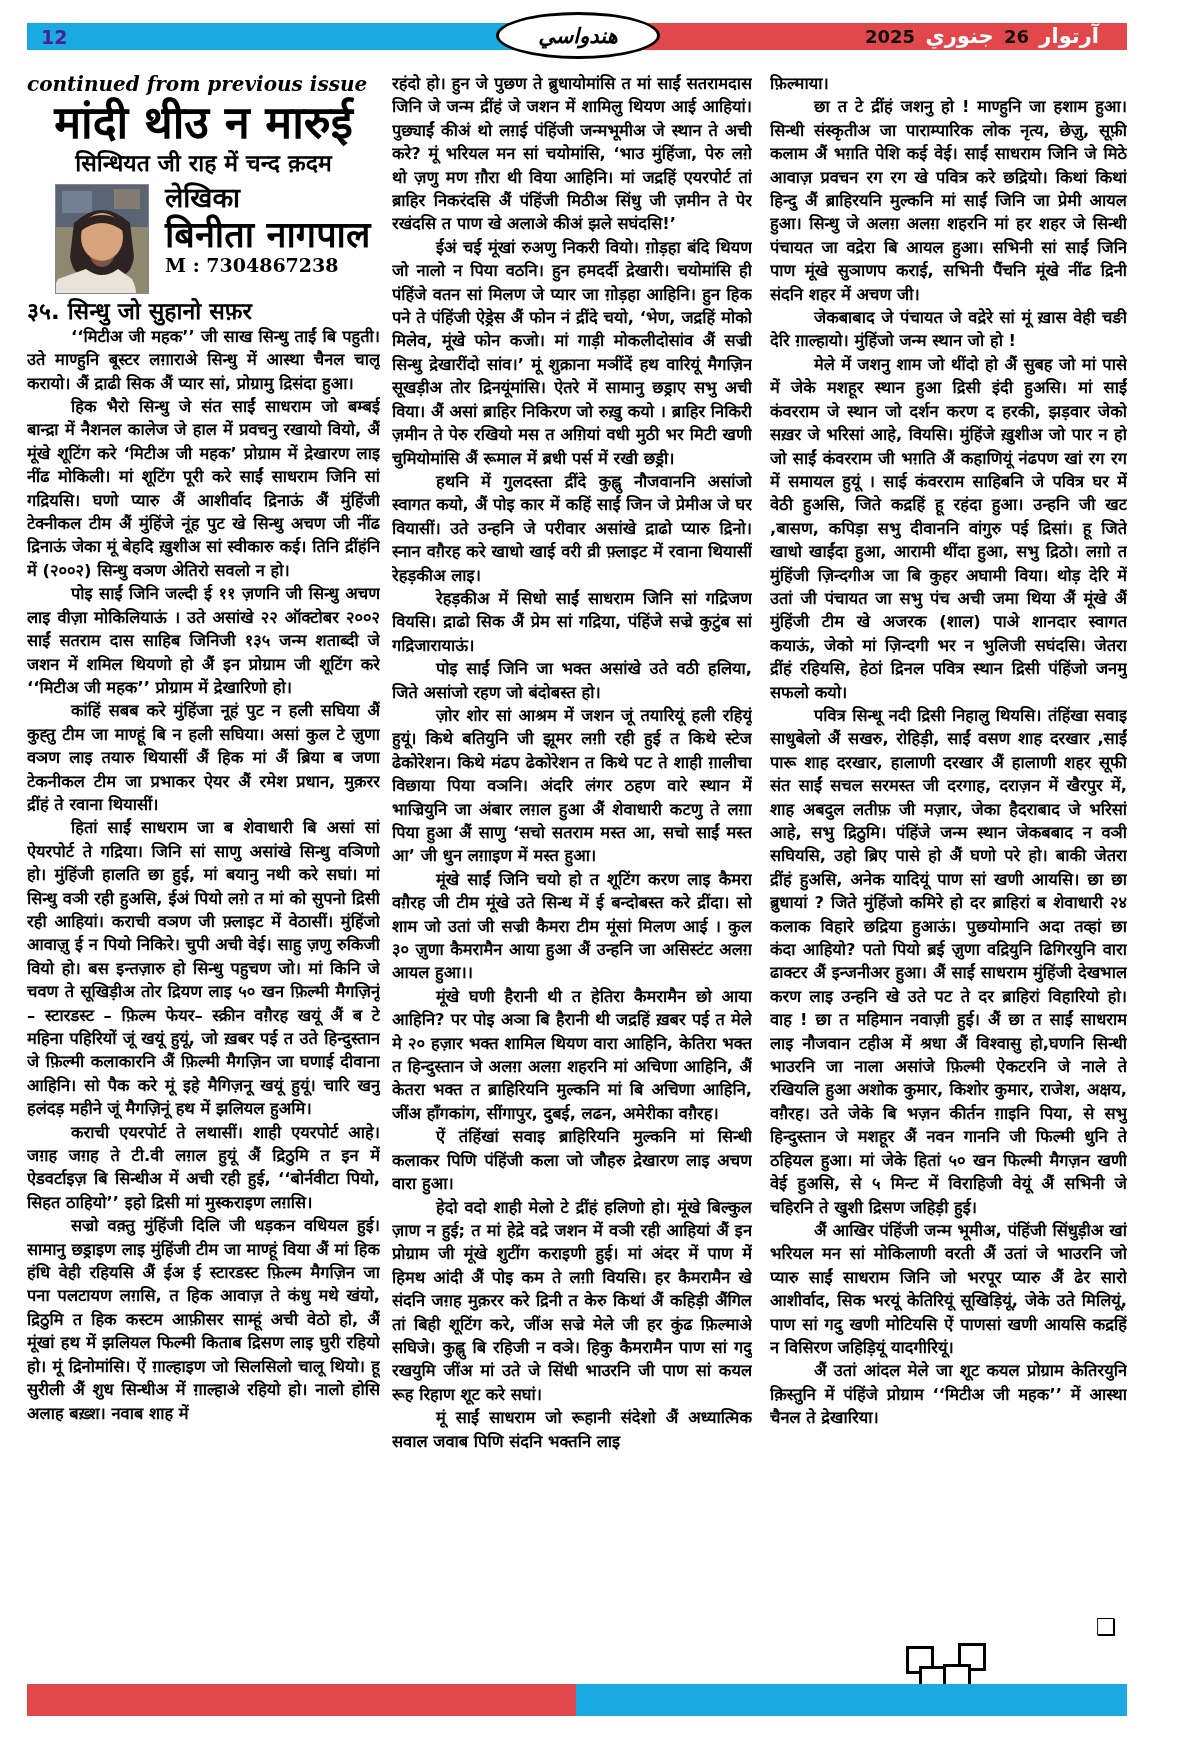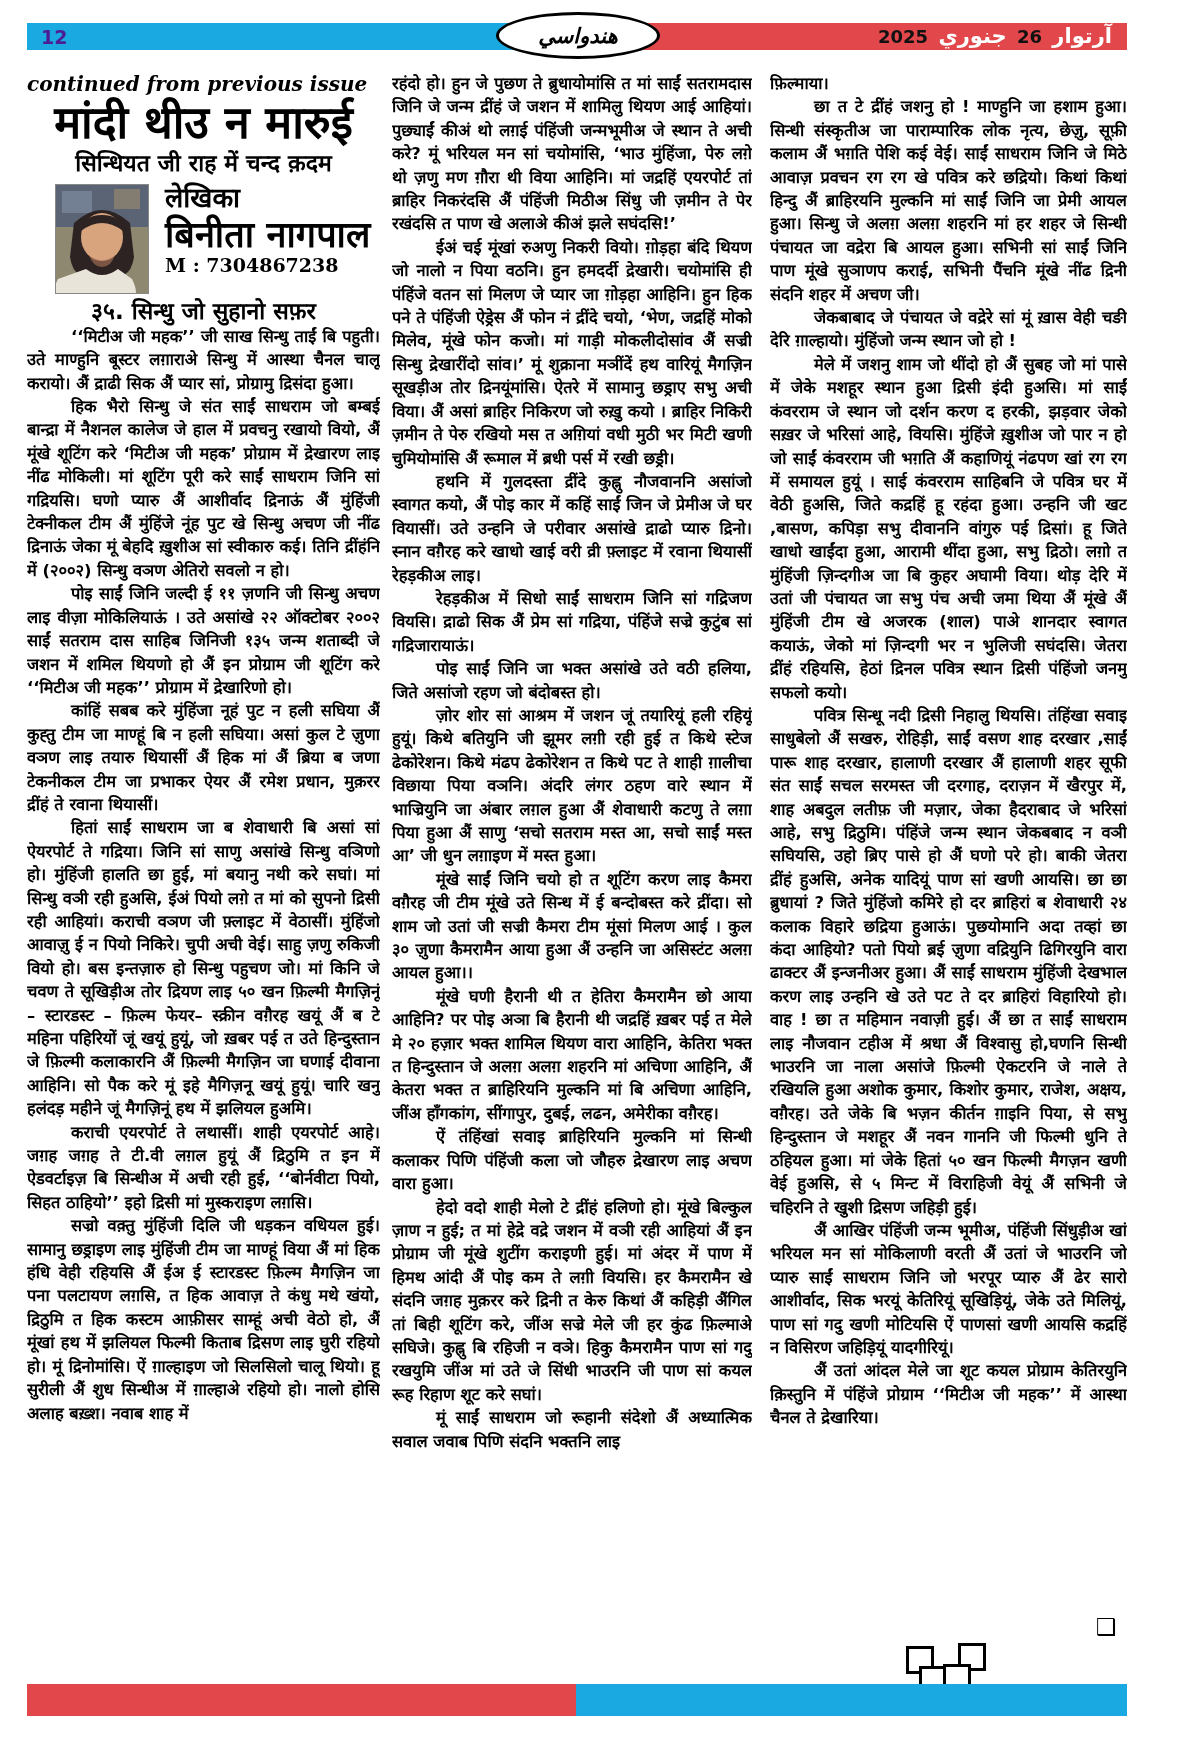--- a/index.html
+++ b/index.html
@@ -7,21 +7,21 @@
     width:1180px;height:1744px;position:relative;background:#ffffff;
     font-family:"DejaVu Sans","Liberation Sans",sans-serif;color:#000;
     overflow:hidden;
   }
   
   .header-bar{position:absolute;left:27px;top:23px;width:1100px;height:27px;display:flex;}
   .bar-cyan{width:492px;height:100%;}
   .bar-red{flex:1;height:100%;}
   .page-num{position:absolute;left:41px;top:24px;height:34px;line-height:26px;
     color:#4c1d95;font-weight:bold;font-size:19px;}
-  .date-line{position:absolute;right:68px;top:23px;height:16px;line-height:27px;
+  .date-line{position:absolute;right:81px;top:23px;height:16px;line-height:27px;
     direction:rtl;font-weight:bold;font-size:21px;color:#fff;white-space:nowrap;}
   .date-line .num{color:#111;font-size:18px;padding:0 3px;}
   .logo-oval{position:absolute;left:496px;top:12px;width:158px;height:41px;
     background:#fff;border:3px solid #000;border-radius:50%;
     display:flex;align-items:center;justify-content:center;
     font-size:21px;font-weight:bold;font-style:italic;}
   
   .col{position:absolute;top:72px;text-align:justify;font-weight:700;
     font-size:16.4px;line-height:23.4px;overflow:hidden;}
   .col p{margin:0;text-indent:44px;}
@@ -36,21 +36,21 @@
   .headline{font-size:45px;line-height:50px;text-align:center;letter-spacing:0px;
     margin-top:2px;font-weight:900;}
   .subhead{font-size:23px;text-align:center;margin-top:4px;}
   .author-row{display:flex;gap:16px;margin:9px 0 4px 28px;align-items:flex-start;}
   .author-photo{width:92px;height:108px;border:1px solid #888;flex:0 0 auto;}
   .author-info{padding-top:2px;}
   .author-label{font-size:27px;}
   .author-name{font-size:36px;line-height:34px;margin-top:8px;}
   .author-phone{font-family:"DejaVu Serif","Liberation Serif",serif;
     font-size:19px;font-weight:bold;margin-top:2px;}
-  .section-title{font-size:23px;text-align:center;margin:6px 0 1px;font-weight:900;}
+  .section-title{font-size:23px;margin:6px 0 1px;font-weight:900;}
   
   .footer-bar{position:absolute;left:27px;top:1684px;width:1100px;height:32px;display:flex;}
   .fbar-red{width:549px;height:100%;}
   .fbar-cyan{flex:1;height:100%;}
   .end-mark{position:absolute;left:1096px;top:1614px;font-size:23px;font-weight:bold;}
   .squares-ornament{position:absolute;left:906px;top:1646px;width:100px;height:52px;}
   .squares-ornament .sq{position:absolute;width:22px;height:22px;border:3px solid #000;background:#fff;}
   .sq.a{left:0;top:0;}
   .sq.b{left:52px;top:-3px;}
   .sq.c{left:13px;top:20px;}

